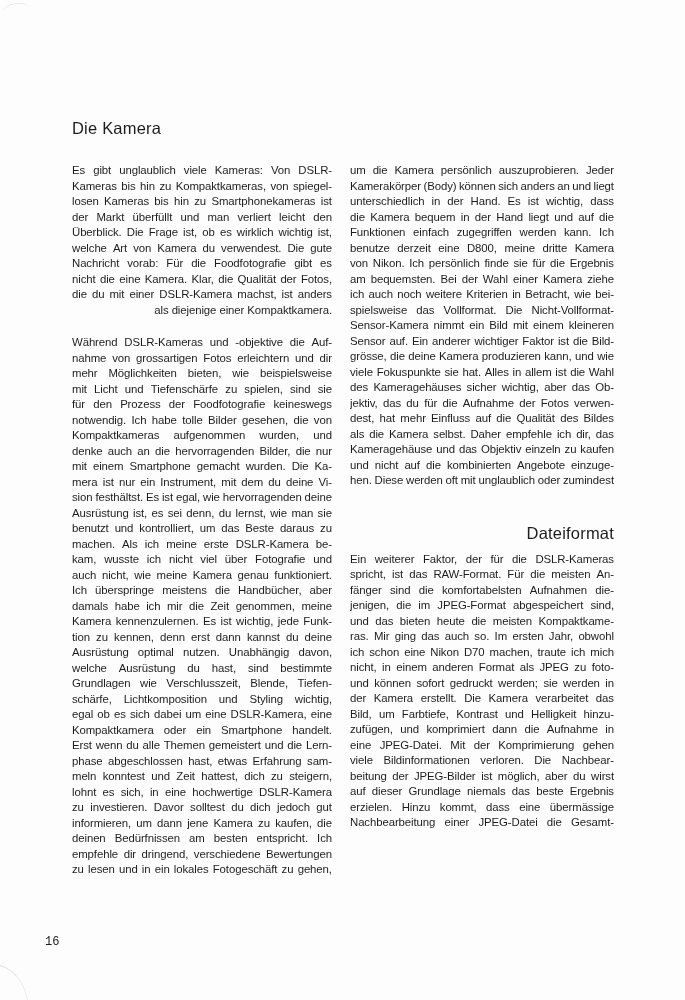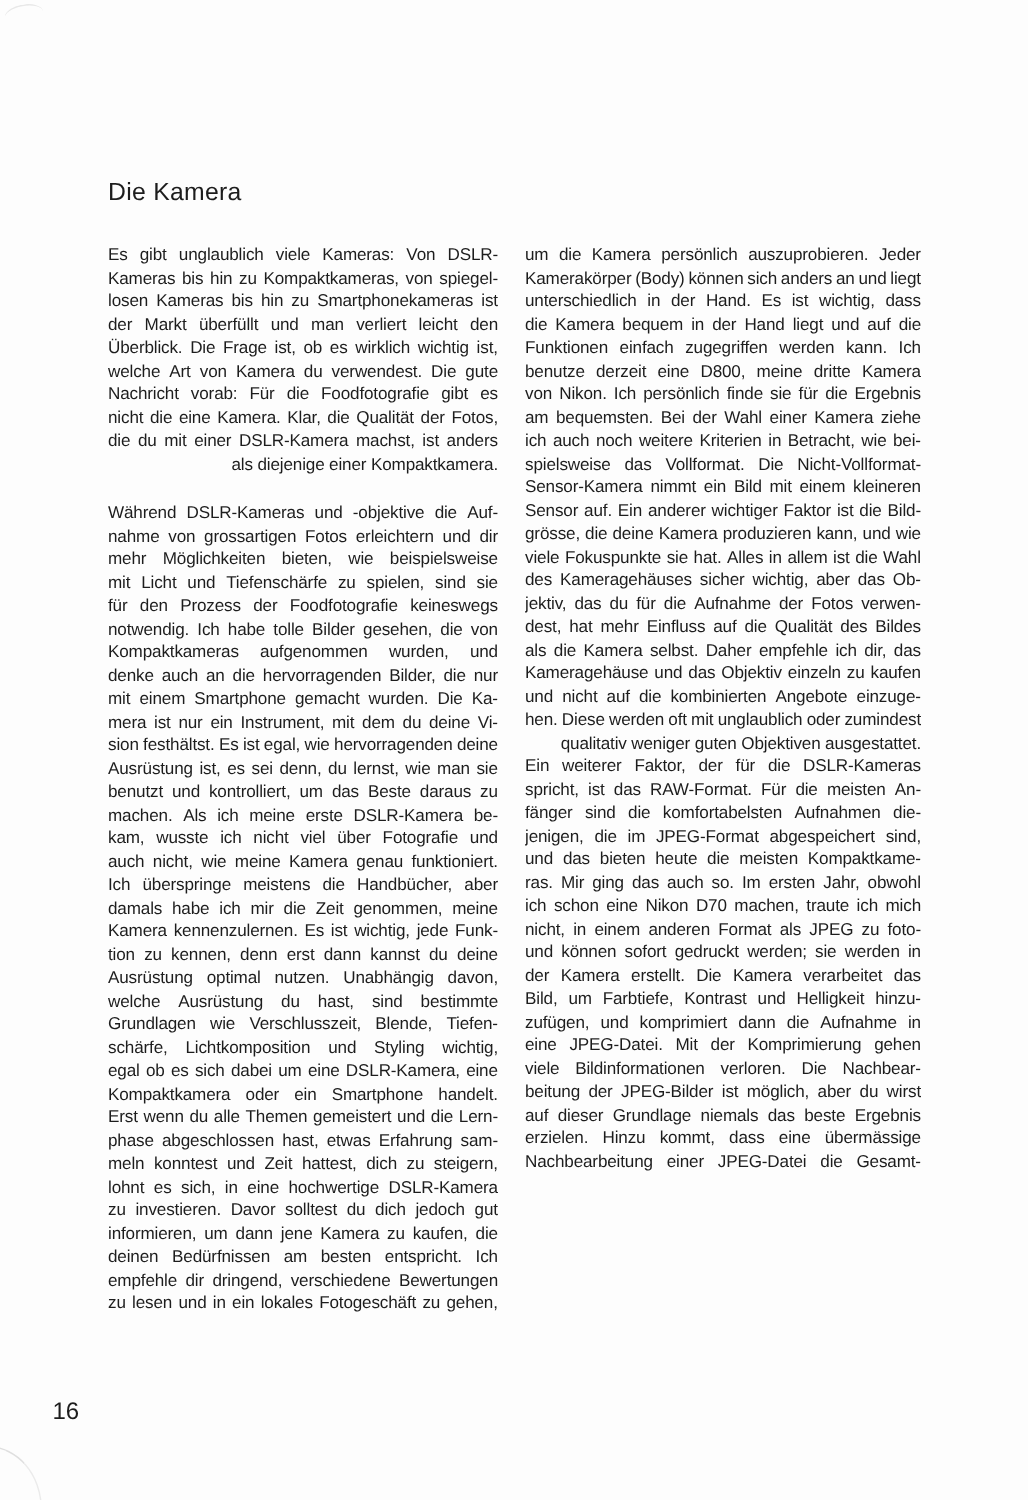--- a/index.html
+++ b/index.html
@@ -21,21 +21,21 @@
   }
   .col-left  { left:72px;  width:260px; }
   .col-right { left:350px; width:264px; }
   .col-left .para + .para { margin-top:17px; }
   .line { display:flex; justify-content:space-between; height:15.5px; white-space:nowrap; overflow:hidden; }
   .line.last { display:block; }
   .subheading {
     margin:33px 0 8px 0; font-size:16.5px; font-weight:400;
     letter-spacing:0.2px; line-height:22px;
   }
-  .page-number { position:absolute; left:35px; top:934px; font-size:16px; line-height:16px; }
+  .page-number { position:absolute; left:45px; top:934px; font-size:12px; line-height:16px;font-family:Liberation Mono, monospace; }
   .artifact-top-left {
     position:absolute; left:3px; top:3px; width:26px; height:14px;
     border-top:1px solid #e3e3e3; border-radius:50%; transform:rotate(-10deg); opacity:.8;
   }
   .artifact-bottom-left {
     position:absolute; left:-8px; bottom:-6px; width:36px; height:42px;
     border-top:1px solid #dadada; border-right:1px solid #e8e8e8;
     border-radius:0 100% 0 0; opacity:.85;
   }
 </style>
@@ -665,22 +665,22 @@
         <div class="line">
           <span>hen.</span>
           <span>Diese</span>
           <span>werden</span>
           <span>oft</span>
           <span>mit</span>
           <span>unglaublich</span>
           <span>oder</span>
           <span>zumindest</span>
         </div>
-        <div class="line last">qualitativ weniger guten Objektiven ausgestattet.</div>
       </div>
+    <h2 class="subheading">Dateiformat</h2>
     <div class="para">
         <div class="line">
           <span>Ein</span>
           <span>weiterer</span>
           <span>Faktor,</span>
           <span>der</span>
           <span>für</span>
           <span>die</span>
           <span>DSLR-Kameras</span>
         </div>

